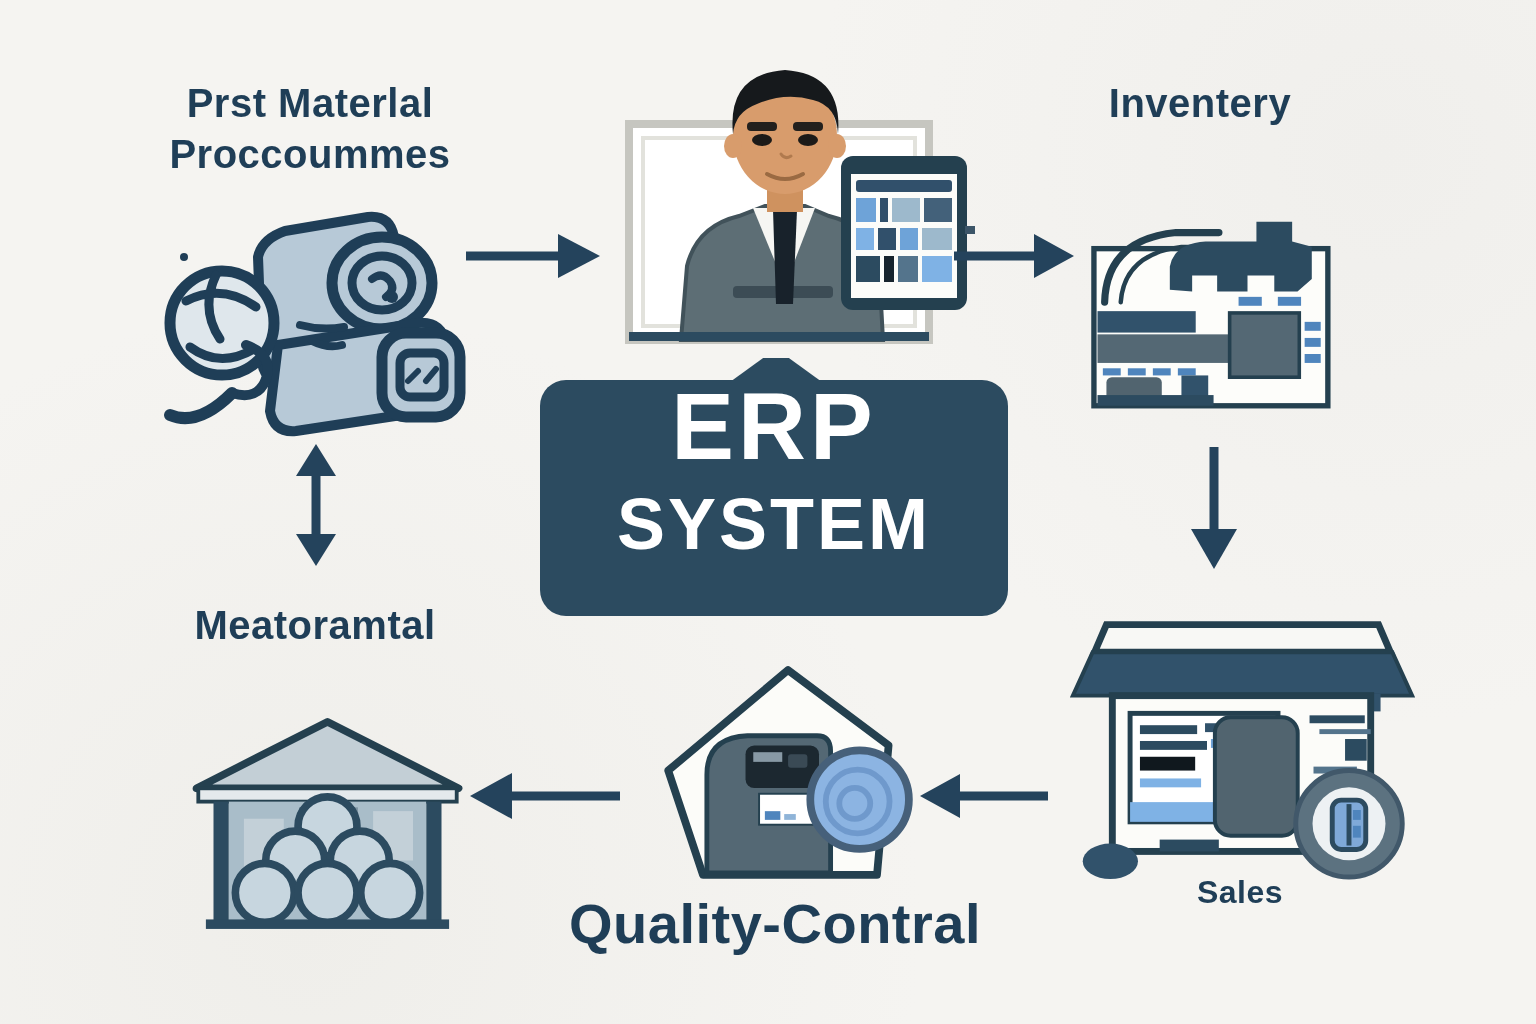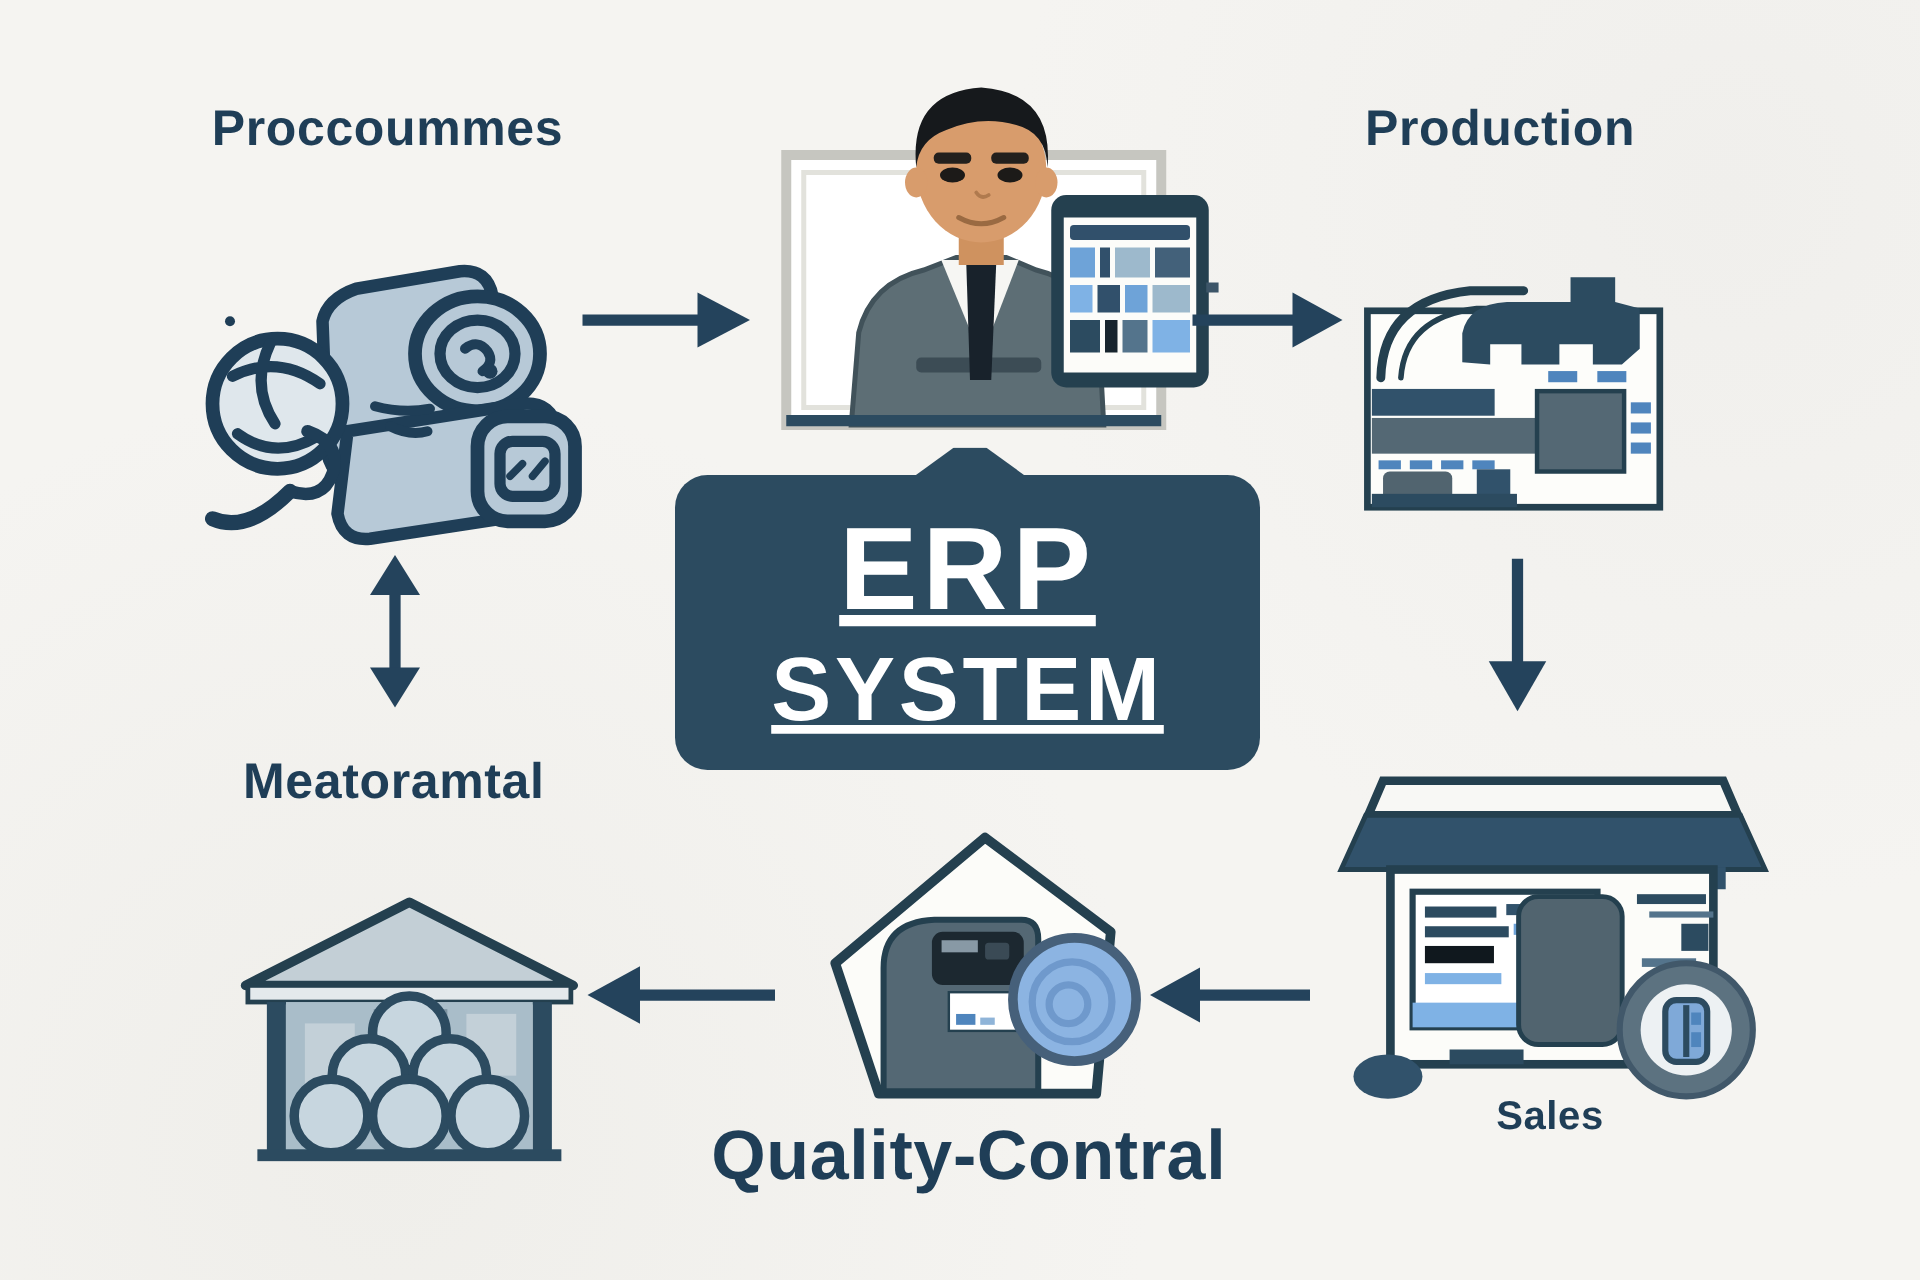--- a/index.html
+++ b/index.html
@@ -17,43 +17,43 @@
   }
   .abs{position:absolute;}
   .label{
     color:#1f3e57;font-weight:700;text-align:center;
     font-size:40px;line-height:1.28;letter-spacing:.5px;
   }
   .label .ln{display:block;}
   .erp-box{
     left:540px;top:380px;width:468px;height:236px;
     background:#2c4b60;border-radius:26px;
-    display:flex;flex-direction:column;align-items:center;justify-content:center;
+    display:flex;flex-direction:column;align-items:center;justify-content:flex-start;
     color:#ffffff;
-    text-decoration:underline;
   }
   .erp-notch{
     left:730px;top:358px;width:92px;height:24px;background:#2c4b60;
     clip-path:polygon(0 100%,36% 0,64% 0,100% 100%);
   }
   .erp-line1{font-size:94px;font-weight:800;letter-spacing:4px;line-height:1;}
   .erp-line2{font-size:72px;font-weight:800;letter-spacing:3px;line-height:1;margin-top:14px;}
   svg{display:block;}
 </style>
 </head>
 <body>
 
 <div class="canvas">
 
   <div class="abs label" style="left:90px;top:78px;width:440px;">
+    <span class="ln">Prst Materlal</span>
     <span class="ln">Proccoummes</span>
   </div>
 
   <div class="abs label" style="left:990px;top:78px;width:420px;">
-    <span class="ln">Production</span>
+    <span class="ln">Inventery</span>
   </div>
 
   <div class="abs label" style="left:95px;top:600px;width:440px;">
     <span class="ln">Meatoramtal</span>
   </div>
 
   <div class="abs label" style="left:555px;top:888px;width:440px;font-size:56px;">Quality-Contral</div>
 
   <div class="abs label" style="left:1100px;top:872px;width:280px;font-size:32px;">Sales</div>
 

